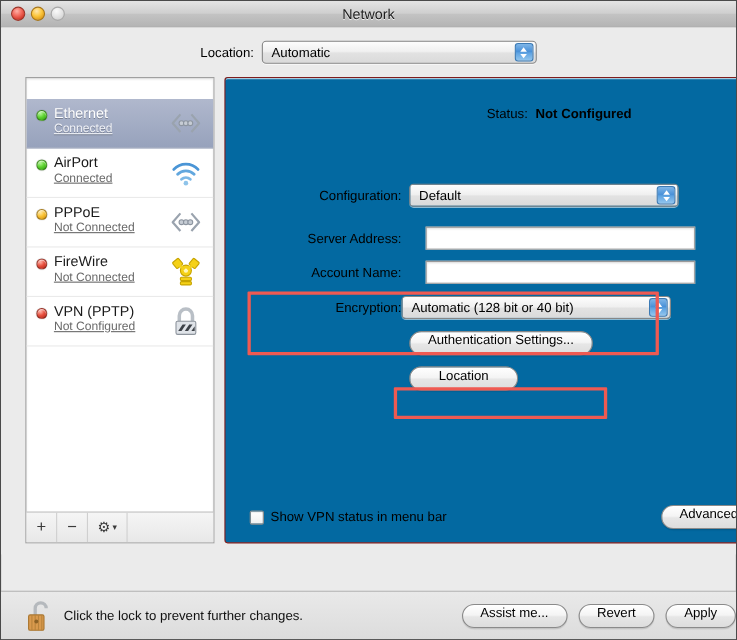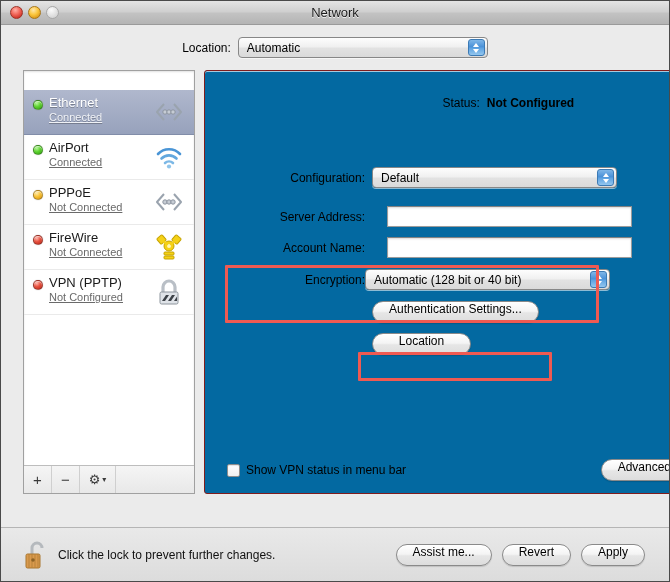--- a/index.html
+++ b/index.html
@@ -278,25 +278,25 @@
     border:3px solid #ef5a52;
     pointer-events:none;
     border-radius:1px;
   }
   #anno-fields { left:224px; top:240px; width:374px; height:58px; }
   #anno-auth   { left:357px; top:327px; width:194px; height:29px; }
 
   
   .bottombar {
     position:absolute; left:0; right:0; bottom:0;
-    height:54px;
+    height:44px;
     background:linear-gradient(to bottom,#e9e9e9 0%,#dcdcdc 100%);
     border-top:1px solid #b5b5b5;
     display:flex; align-items:center;
-    padding:0 24px 0 22px;
+    padding:0 0 0 22px;
     margin-top:19px;
   }
   .lock-icon { width:26px; height:30px; flex:none; margin-right:9px; }
   .lock-text { font-size:12px; color:#111; }
   .bb-spacer { flex:1; }
   .bottombar .pushbtn { margin-left:10px; }
 </style>
 </head>
 <body>
 

